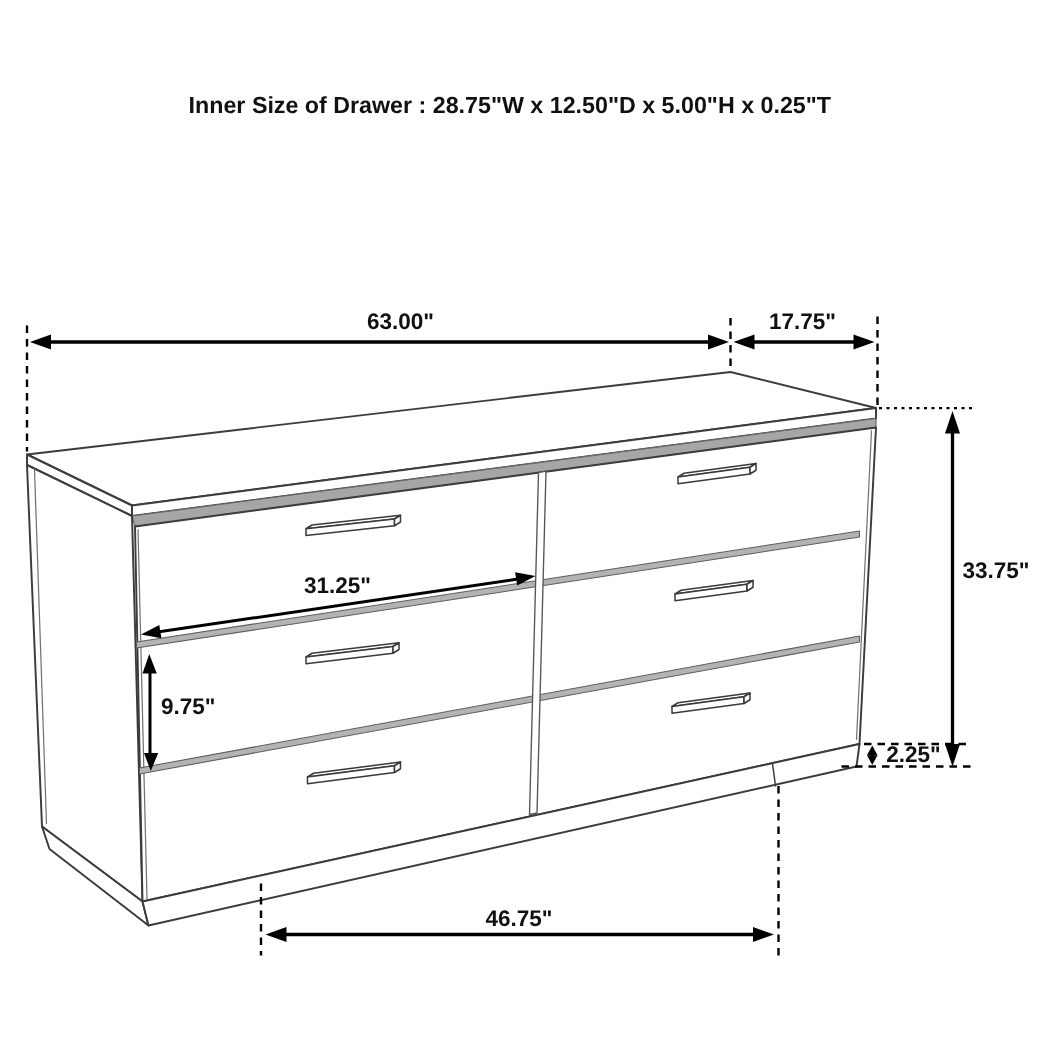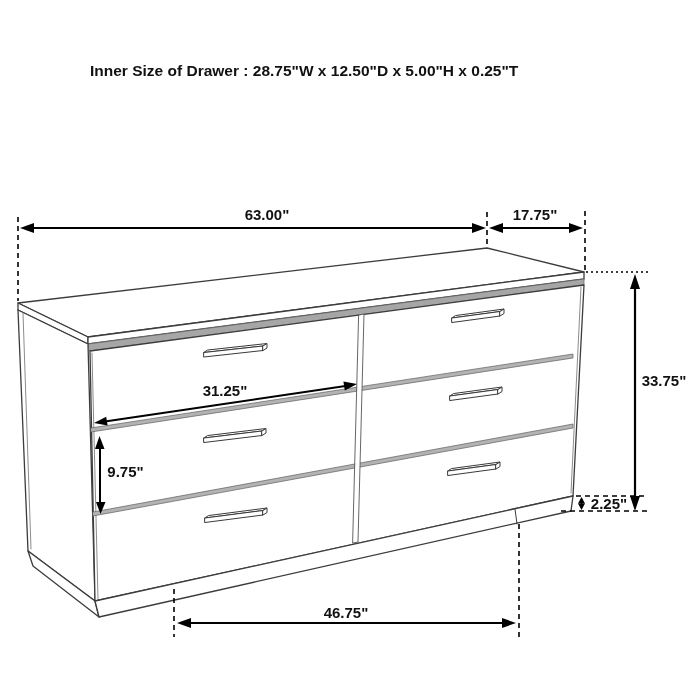--- a/index.html
+++ b/index.html
@@ -6,21 +6,21 @@
   #stage{
     position:relative;width:700px;height:700px;background:#ffffff;
     font-family:"Liberation Sans", sans-serif;overflow:hidden;
   }
   #drawing{position:absolute;left:0;top:0;}
   .lbl{
     position:absolute;font-weight:bold;color:#111;font-size:15px;
     text-align:center;white-space:nowrap;line-height:17px;
   }
   #title-text{
-    position:absolute;left:90px;top:62px;width:464px;text-align:left;
+    position:absolute;left:90px;top:62px;width:464px;text-align:right;
     font-weight:bold;font-size:15.5px;color:#111;white-space:nowrap;
   }
 </style>
 </head>
 <body>
 
 <div id="stage">
 
   <svg id="drawing" width="700" height="700" viewBox="0 0 700 700">
 

